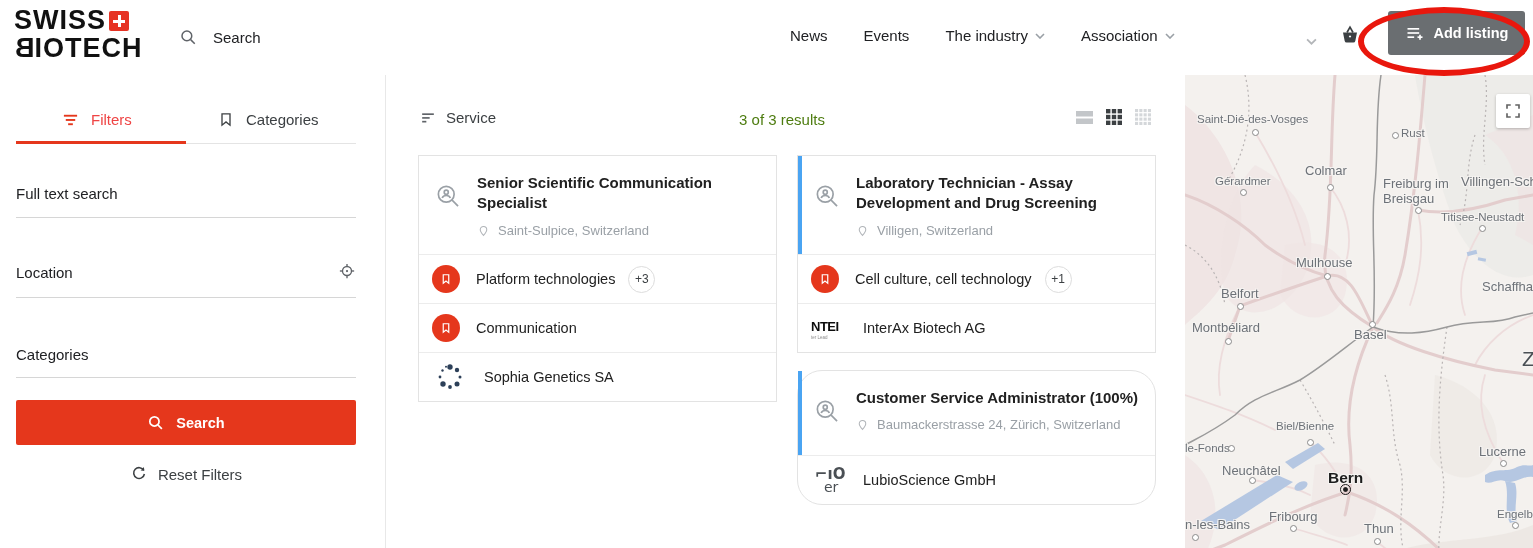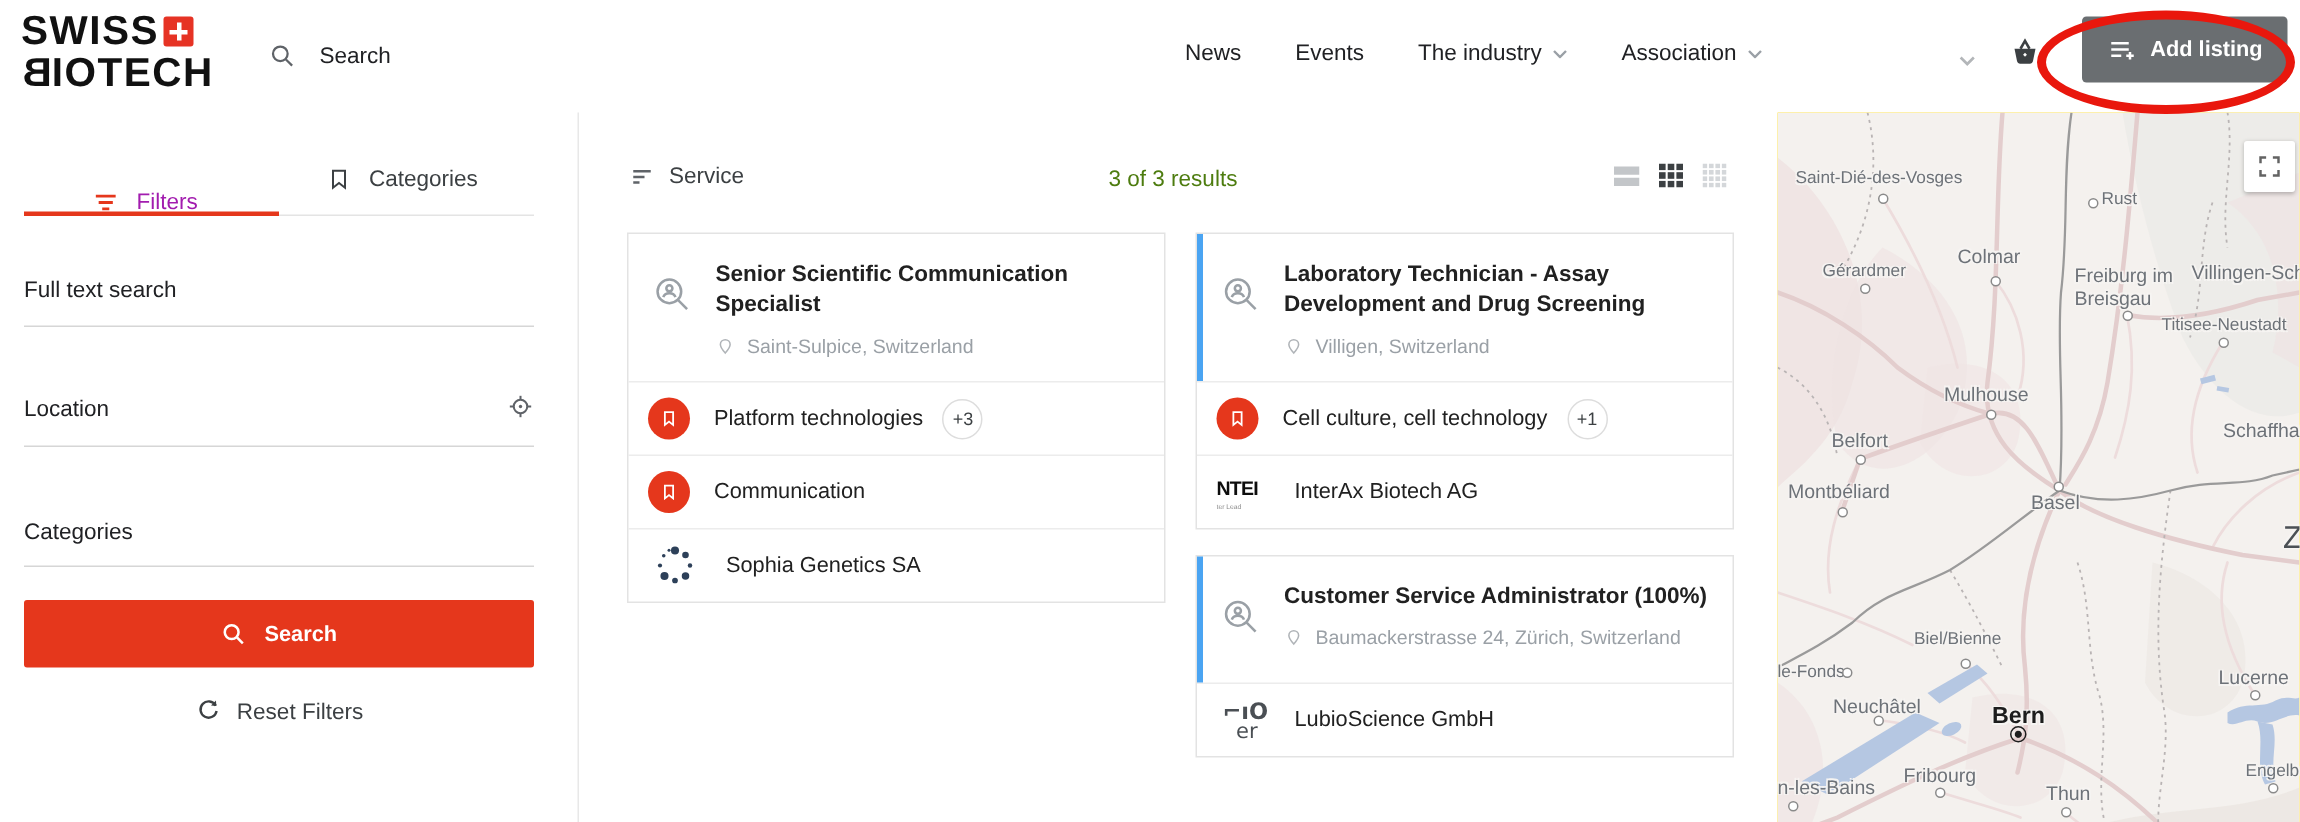--- a/index.html
+++ b/index.html
@@ -29,21 +29,21 @@
                  display:flex; align-items:center; justify-content:center; gap:9px; cursor:pointer;
                  font-family:"Liberation Sans", sans-serif; }
   .annotation-ellipse { position:absolute; left:1358px; top:7px; width:172px; height:69px;
                  border:6px solid #e9170d; border-radius:50%; z-index:60; pointer-events:none; }
   
   .sidebar { position:absolute; left:0; top:75px; width:385px; height:473px; background:#fff; }
   .side-divider { position:absolute; left:385px; top:75px; width:1px; height:473px; background:#e8e8e8; }
   .tabs { position:absolute; left:16px; top:20px; width:340px; height:48px; }
   .tab { position:absolute; top:0; height:48px; display:flex; align-items:center; gap:12px;
          font-size:15px; cursor:pointer; }
-  .tab-filters { left:46px; color:#a21caf;align-items:flex-end; }
+  .tab-filters { left:46px; color:#ef4444; }
   .tab-categories { left:202px; color:#3c4043; }
   .tab-underline-active { position:absolute; left:0; top:46px; width:170px; height:3px; background:#e5371c; }
   .tab-underline-rest { position:absolute; left:170px; top:48px; width:170px; height:1px; background:#e4e4e4; }
   .field { position:absolute; left:16px; width:340px; }
   .field .flabel { font-size:15px; color:#202124; }
   .field .fline { position:absolute; left:0; right:0; height:1px; background:#d6d6d6; }
   .f-fulltext { top:110px; } .f-fulltext .fline { top:32px; }
   .f-location { top:189px; } .f-location .fline { top:33px; }
   .f-location .gps { position:absolute; right:0; top:-2px; cursor:pointer; }
   .f-categories { top:271px; } .f-categories .fline { top:31px; }
@@ -75,21 +75,21 @@
   .row-label { margin-left:16px; font-size:14.5px; color:#212121; }
   .badge { margin-left:13px; width:27px; height:27px; border:1px solid #ddd; border-radius:50%;
            display:flex; align-items:center; justify-content:center; font-size:12px; color:#3c4043;
            background:#fff; cursor:pointer; }
   .logo-box { width:36px; height:36px; display:flex; align-items:center; justify-content:center; flex:0 0 36px; }
   .logo-interax { width:36px; overflow:hidden; }
   .ix-top { font-weight:bold; font-size:13px; letter-spacing:-0.5px; color:#0d0d0d; white-space:nowrap; }
   .ix-sub { font-size:4.5px; color:#8b8b8b; white-space:nowrap; }
   .card1 { left:32px; top:80px; }
   .card2 { left:411px; top:80px; }
-  .card3 { left:411px; top:295px; }
+  .card3 { left:411px; top:295px;border-radius:25px; }
   .card3 .card-head { min-height:84px; }
   
   .map { position:absolute; left:1185px; top:75px; width:400px; height:473px; background:#fde047; overflow:hidden; }
   .map svg.base { position:absolute; left:0; top:0; }
   .map-label { position:absolute; color:#6d7278; font-size:13px; white-space:pre-line; line-height:1.15;
                text-shadow:-1px -1px 0 #f6f4f2, 1px -1px 0 #f6f4f2, -1px 1px 0 #f6f4f2, 1px 1px 0 #f6f4f2; }
   .map-label.sm { font-size:11.5px; }
   .map-label.md { font-size:13px; }
   .map-label.lg { font-size:21px; color:#4b5055; font-weight:500; }
   .map-label.bern { font-size:15.5px; font-weight:bold; color:#1d1d1d; }

